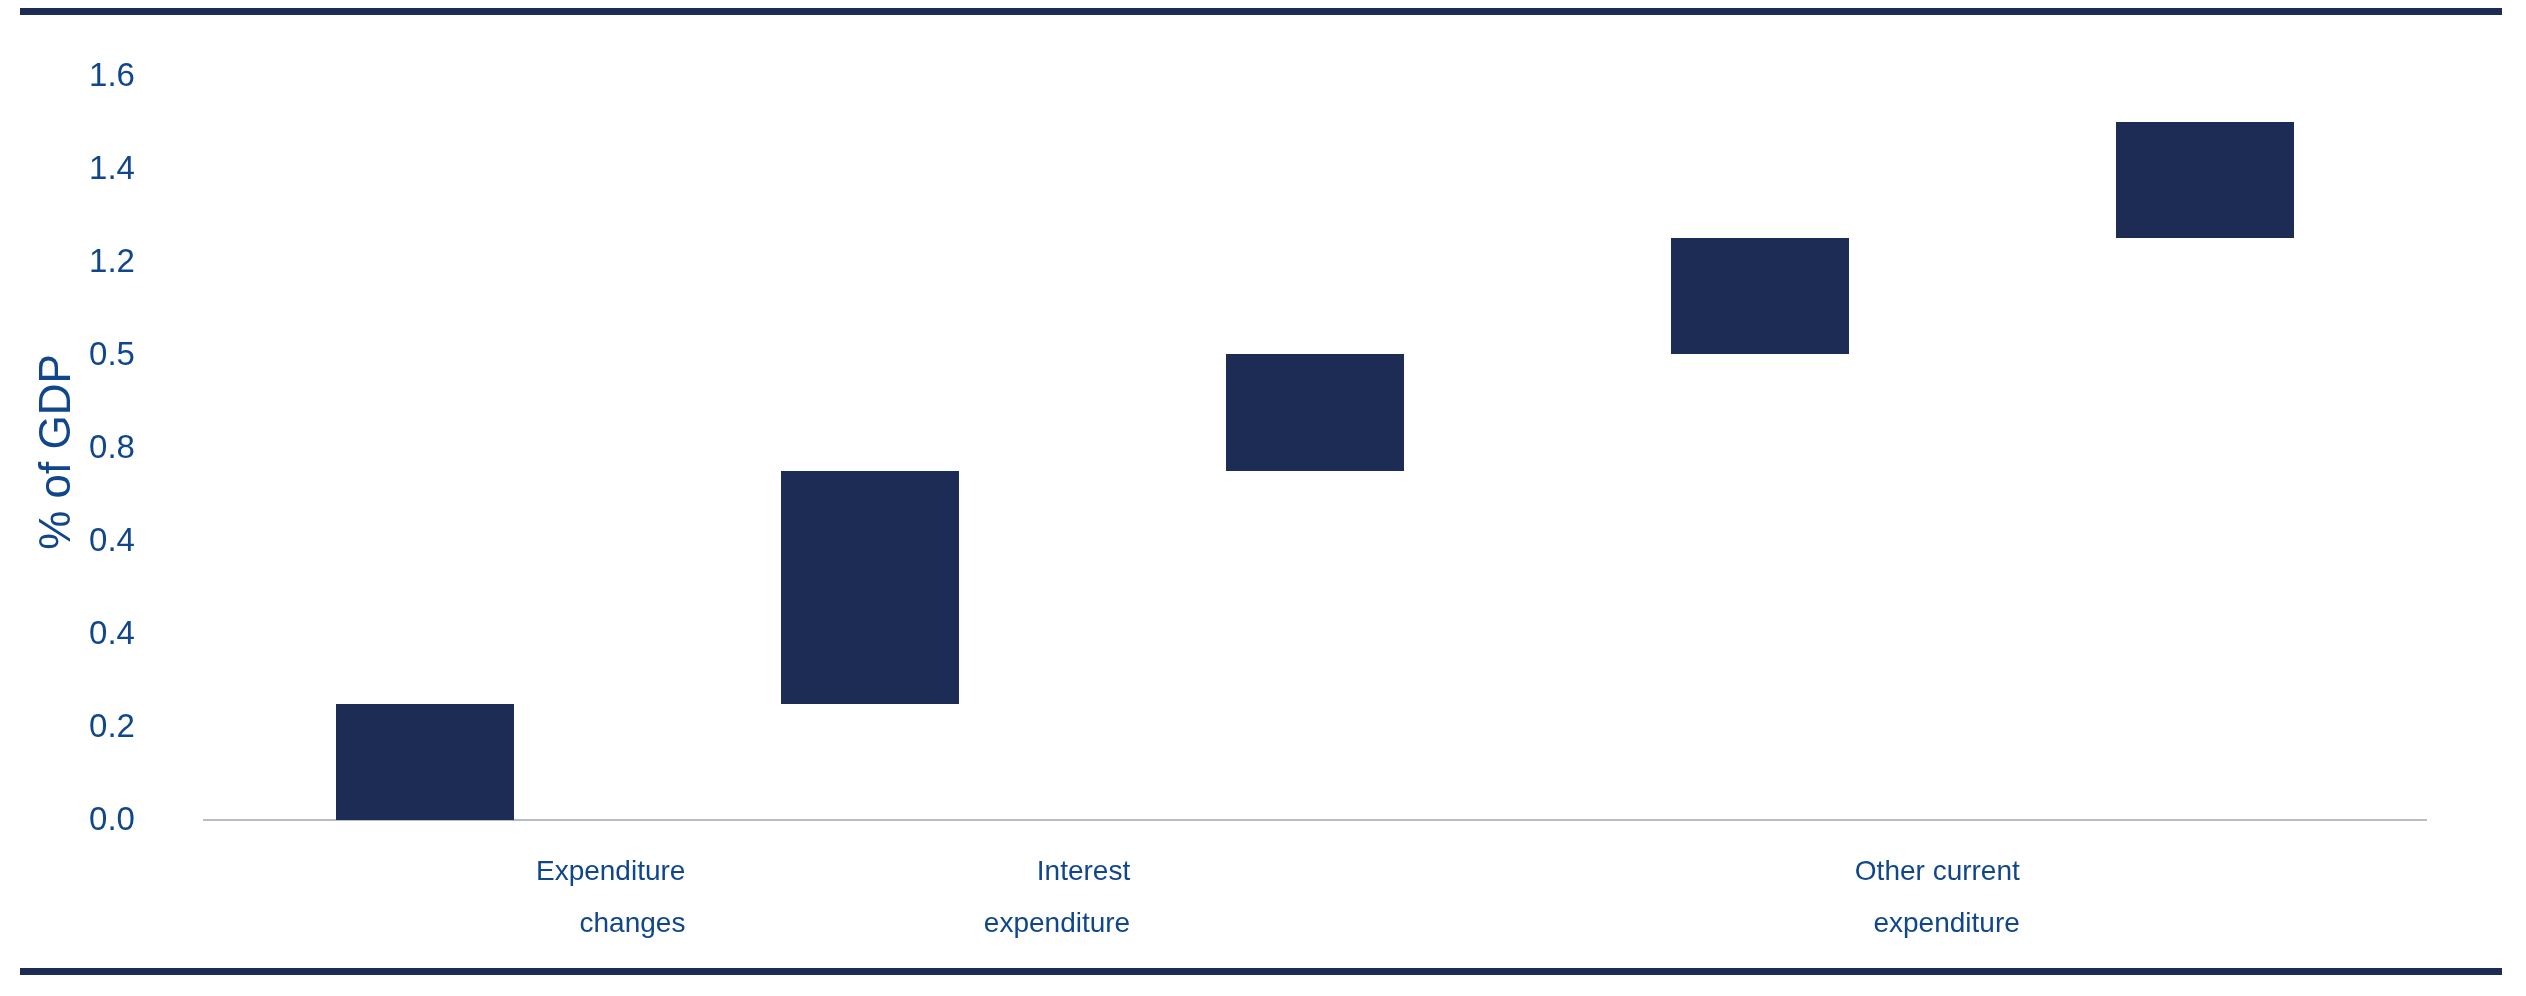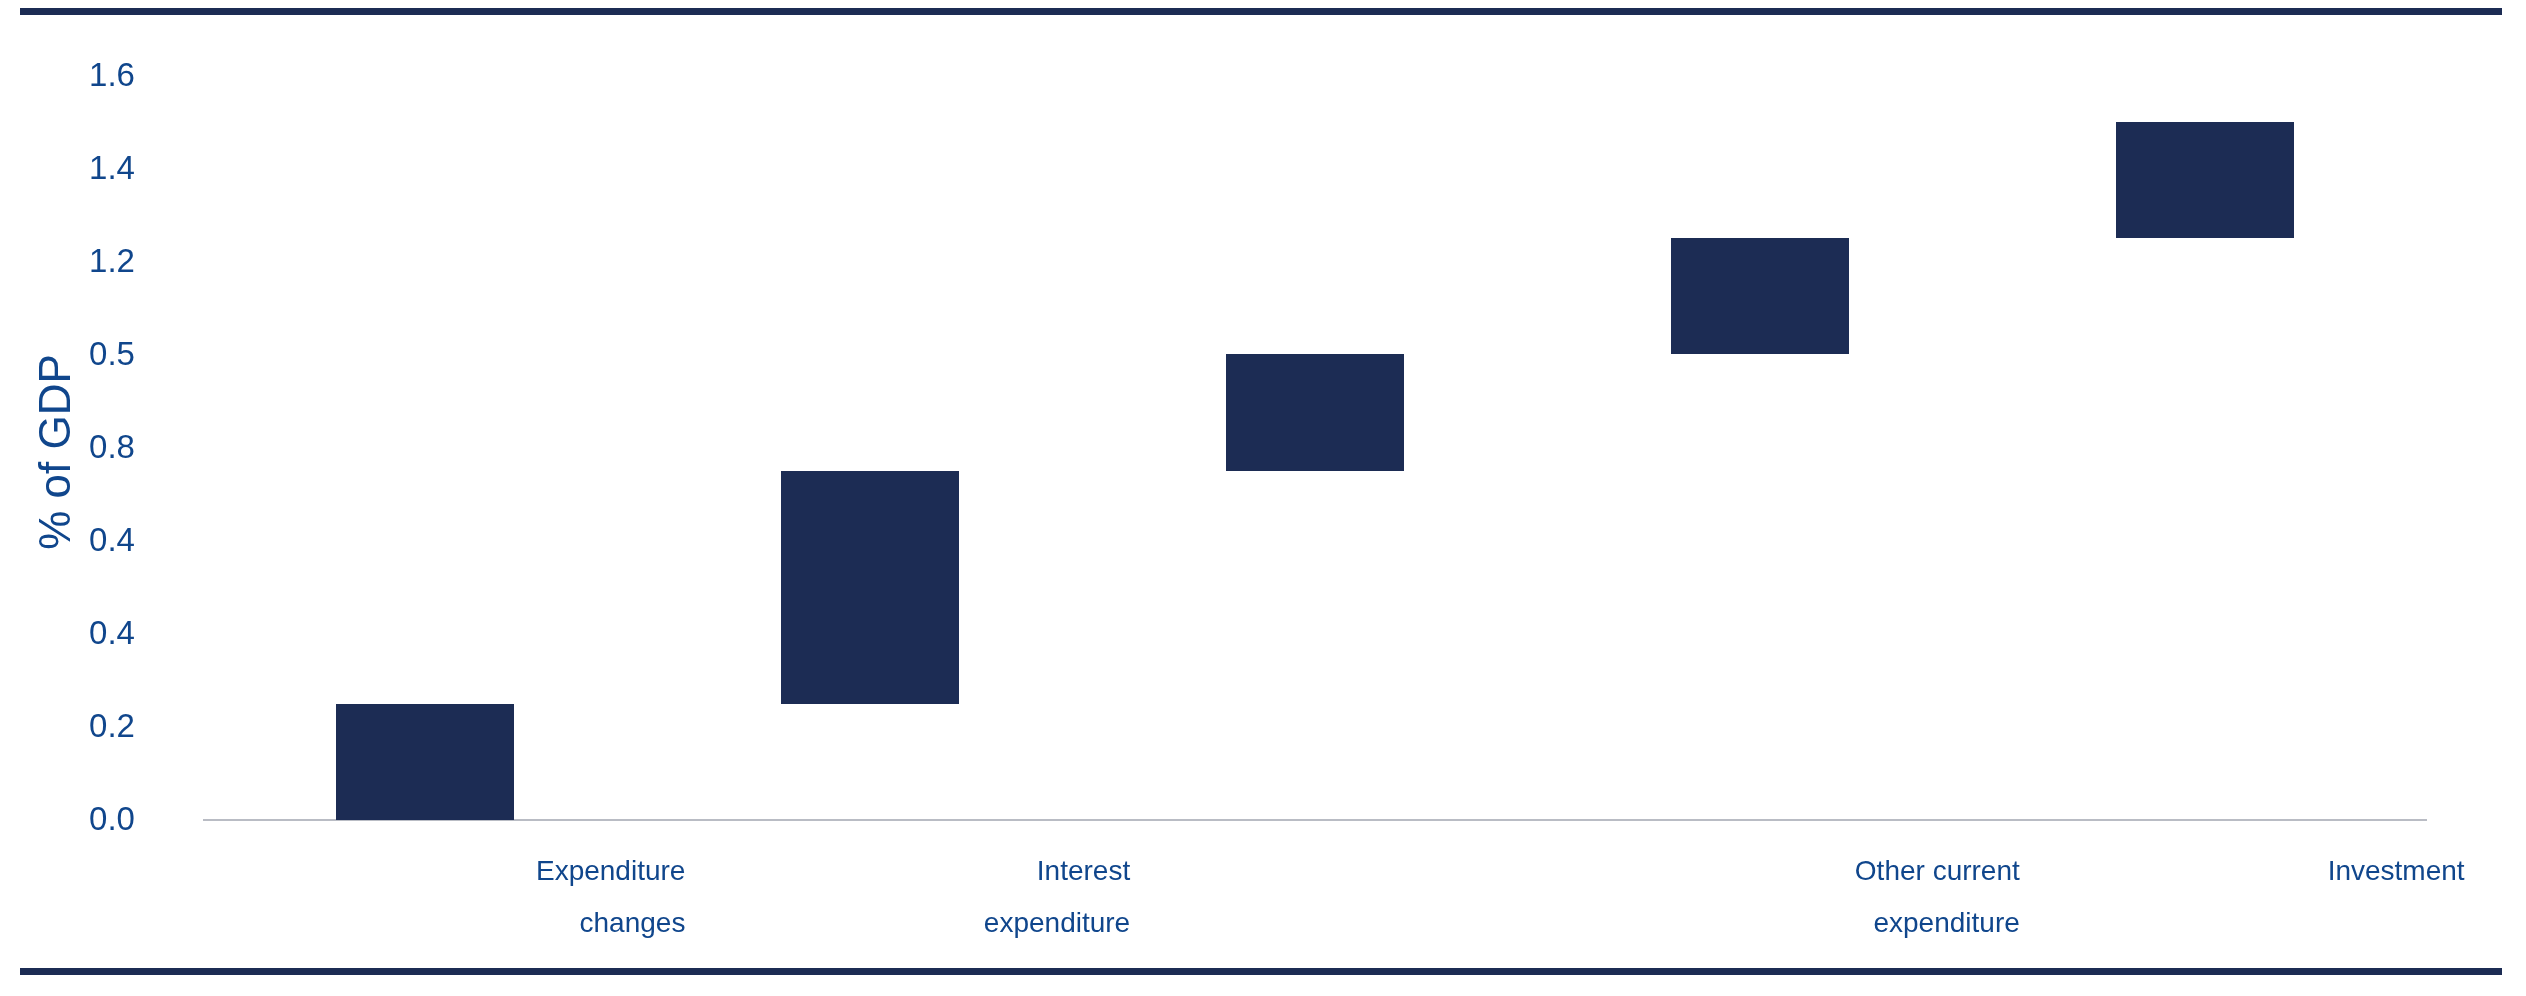--- a/index.html
+++ b/index.html
@@ -114,16 +114,15 @@
     <div class="bar" style="left: 1226px; top: 354.4px; width: 178px; height: 116.4px; background: rgb(28, 44, 84);"></div>
     <div class="bar" style="left: 1670.8px; top: 238px; width: 178px; height: 116.4px; background: rgb(28, 44, 84);"></div>
     <div class="bar" style="left: 2115.6px; top: 121.6px; width: 178px; height: 116.4px; background: rgb(28, 44, 84);"></div>
 
     <div class="xlabel" style="left: 165.4px; width: 520px;">Expenditure
 changes</div>
     <div class="xlabel" style="left: 610.2px; width: 520px;">Interest
 expenditure</div>
     <div class="xlabel" style="left: 1499.8px; width: 520px;">Other current
 expenditure</div>
-    <div class="xlabel" style="left: 1944.6px; width: 520px;">Investment</div>
 
   </div>
 </div>
 
 </body></html>

